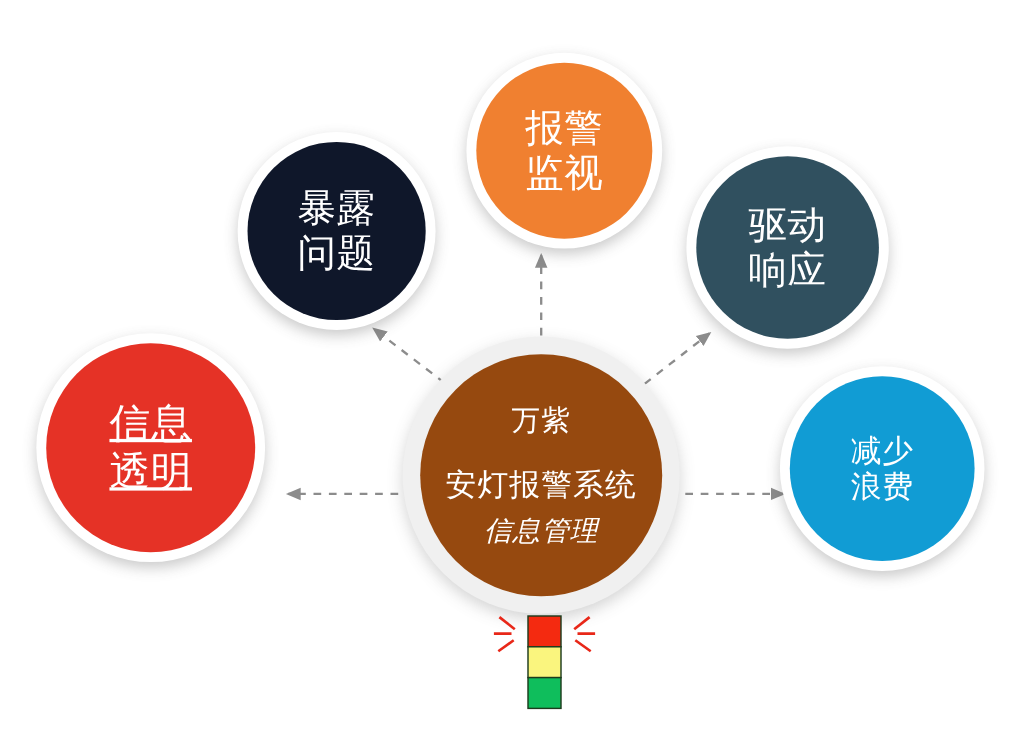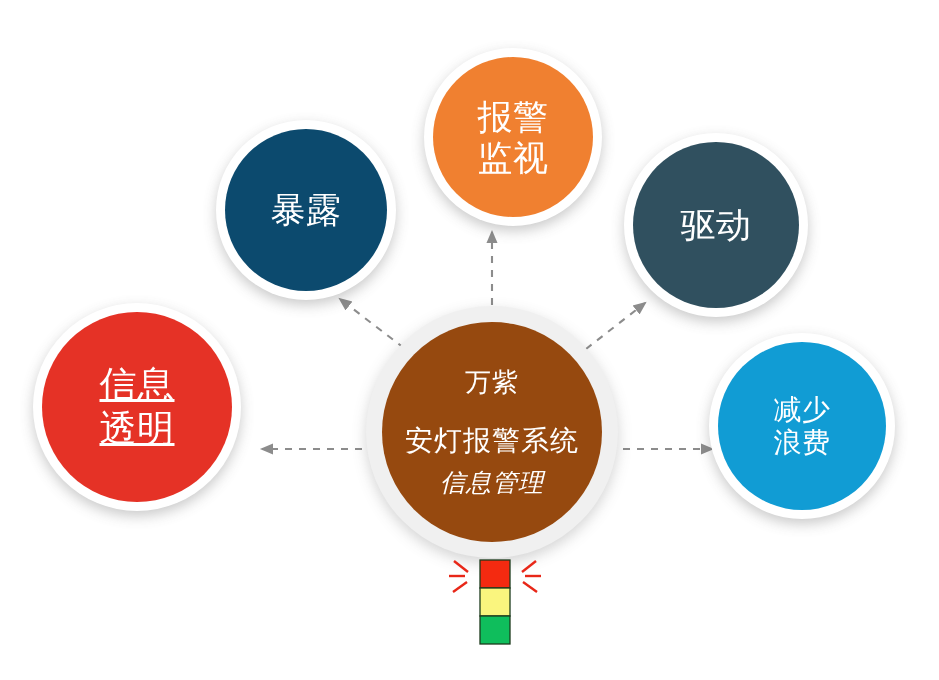--- a/index.html
+++ b/index.html
@@ -129,35 +129,37 @@
   </svg>
 
   <div class="node" id="node-transparent">
     <div class="disc" id="disc-transparent" style="background: rgb(229, 50, 38); text-decoration: underline;">
       <span class="ln">信息</span>
       <span class="ln">透明</span>
     </div>
   </div>
 
   <div class="node" id="node-exposure">
-    <div class="disc" id="disc-exposure" style="background: #0c4a6e;">
+    <div class="disc" id="disc-exposure" style="background: #0f172a;">
       <span class="ln">暴露</span>
+      <span class="ln">问题</span>
     </div>
   </div>
 
   <div class="node" id="node-monitor">
     <div class="disc" id="disc-monitor" style="background: rgb(240, 128, 48);">
       <span class="ln">报警</span>
       <span class="ln">监视</span>
     </div>
   </div>
 
   <div class="node" id="node-response">
     <div class="disc" id="disc-response" style="background: rgb(48, 80, 95);">
       <span class="ln">驱动</span>
+      <span class="ln">响应</span>
     </div>
   </div>
 
   <div class="node" id="node-waste">
     <div class="disc" id="disc-waste" style="background: rgb(17, 156, 212);">
       <span class="ln">减少</span>
       <span class="ln">浪费</span>
     </div>
   </div>
 

